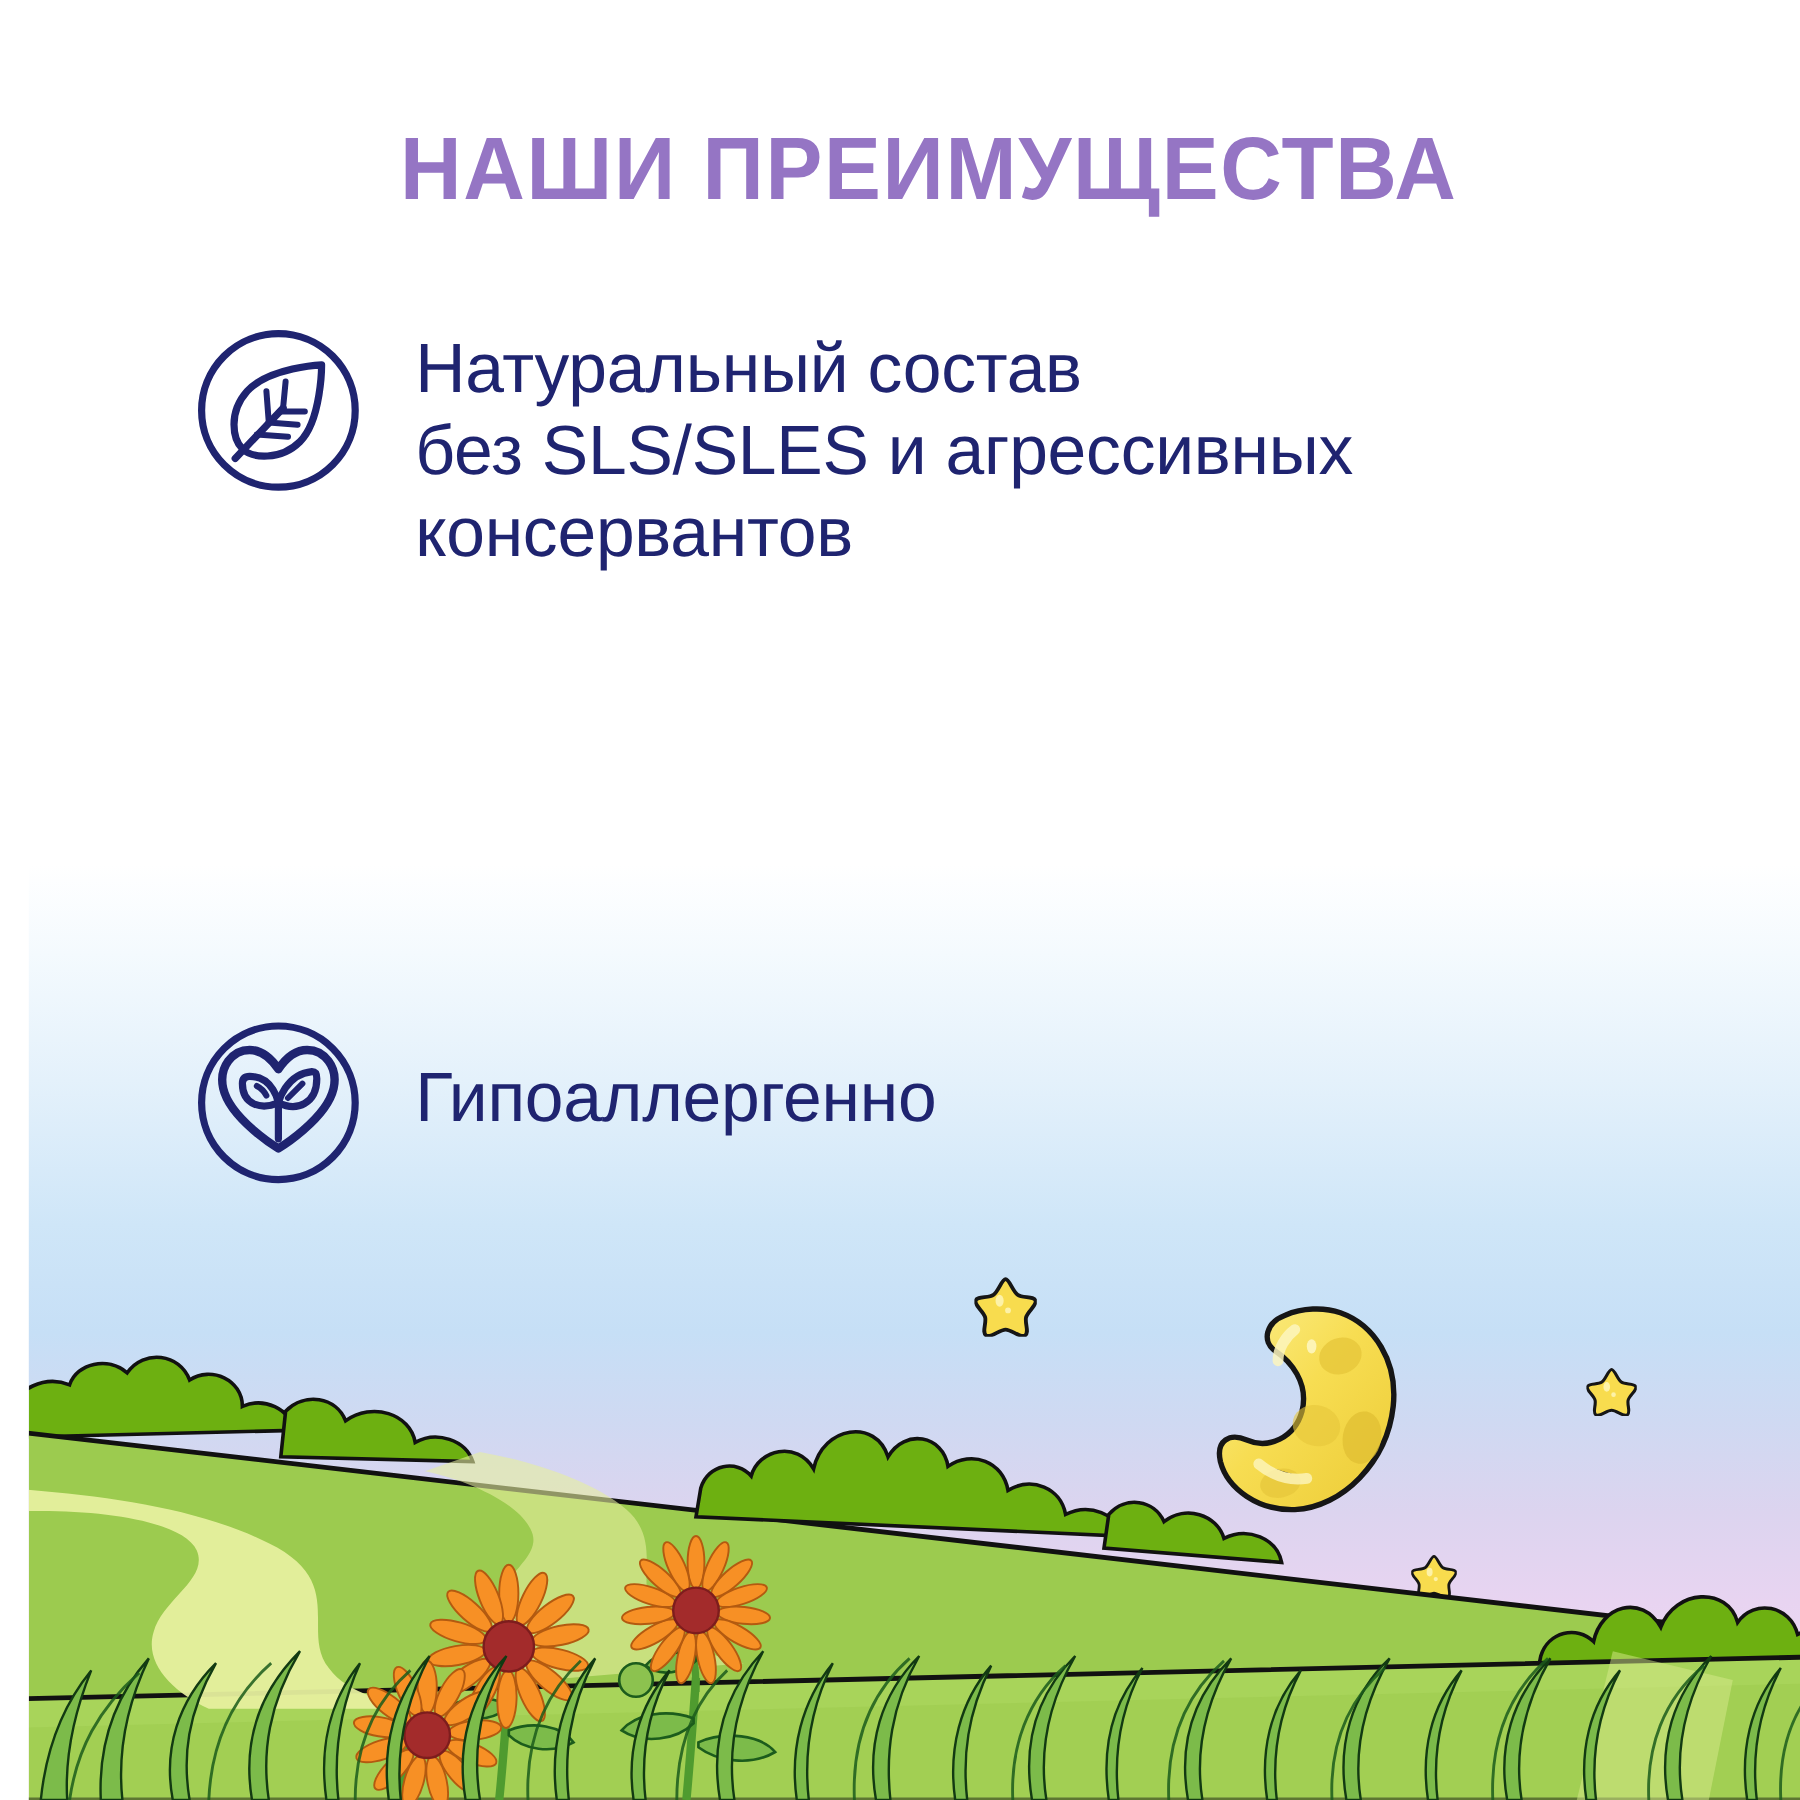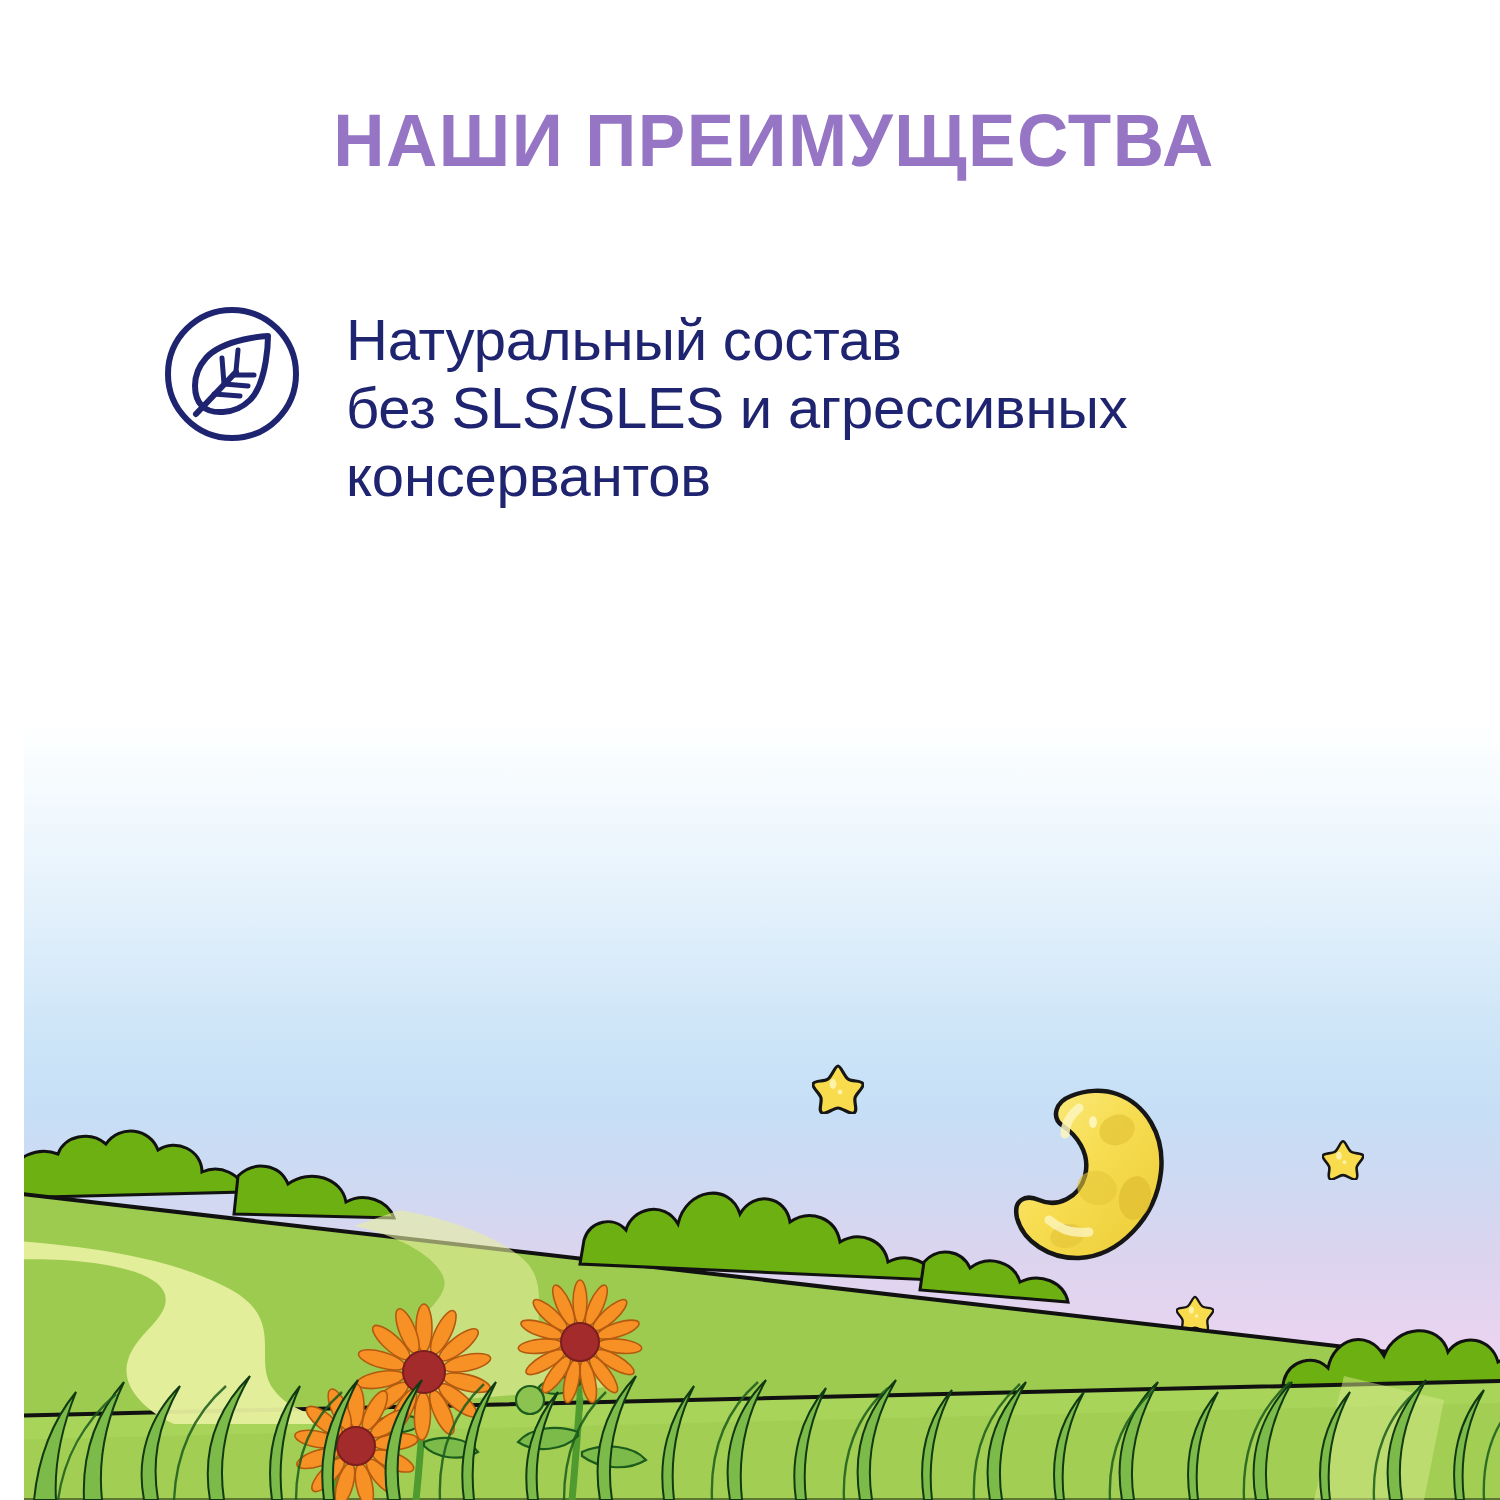--- a/index.html
+++ b/index.html
@@ -65,21 +65,21 @@
   .benefit-text {
     color: #1f2470;
     font-size: 58px;
     font-weight: 500;
     line-height: 1.17;
     white-space: pre-line;
     padding-left: 40px;
     letter-spacing: -0.2px;
   }
 
-  #benefit-0 { top: 300px; left: 134px; justify-content: flex-end; }
+  #benefit-0 { top: 268px; left: 134px; justify-content: flex-end; }
   #benefit-0 .benefit-text { padding-top: 6px; }
 
   #benefit-1 { top: 614px; left: 134px; }
   #benefit-1 .benefit-text { padding-top: 4px; }
 
   #benefit-2 { top: 845px; left: 134px; }
   #benefit-2 .benefit-text { padding-top: 36px; }
 
   
   .sky-deco { position: absolute; }
@@ -118,20 +118,36 @@
         <path d="M56 94L82 96" stroke="#1f2470" stroke-width="5" stroke-linecap="round"></path>
         <path d="M78 71L80 50" stroke="#1f2470" stroke-width="5" stroke-linecap="round"></path>
       </svg>
     </div>
     <div class="benefit-text">Натуральный состав
 без SLS/SLES и агрессивных
 консервантов</div>
   </div>
 
 
+  <div class="benefit" id="benefit-2">
+    <div class="benefit-icon">
+      <svg viewBox="0 0 148 148" fill="none" xmlns="http://www.w3.org/2000/svg">
+        <circle cx="74" cy="74" r="64" stroke="#1f2470" stroke-width="6"></circle>
+        <path d="M74 112C74 112 34 88 28 62C24 44 36 30 50 30
+                 C62 30 70 40 74 46C78 40 86 30 98 30
+                 C112 30 124 44 120 62C114 88 74 112 74 112Z" stroke="#1f2470" stroke-width="7" stroke-linejoin="round" fill="none"></path>
+        <path d="M74 104L74 72" stroke="#1f2470" stroke-width="6" stroke-linecap="round"></path>
+        <path d="M74 74C74 74 70 52 50 52C46 52 44 54 44 58C44 76 60 80 74 74Z" stroke="#1f2470" stroke-width="6" stroke-linejoin="round" fill="none"></path>
+        <path d="M74 74C74 74 80 50 102 48C105 48 106 50 106 54C106 74 90 82 74 74Z" stroke="#1f2470" stroke-width="6" stroke-linejoin="round" fill="none"></path>
+        <path d="M56 60C60 62 62 64 64 68" stroke="#1f2470" stroke-width="5" stroke-linecap="round"></path>
+        <path d="M94 58C90 62 86 66 82 70" stroke="#1f2470" stroke-width="5" stroke-linecap="round"></path>
+      </svg>
+    </div>
+    <div class="benefit-text">Гипоаллергенно</div>
+  </div>
 
   <div class="sky-deco" id="moon">
     <svg viewBox="0 0 160 175" xmlns="http://www.w3.org/2000/svg">
       <defs>
         <linearGradient id="moonGrad" x1="0" y1="0" x2="1" y2="1">
           <stop offset="0%" stop-color="#fbee8a"></stop>
           <stop offset="45%" stop-color="#f7dd52"></stop>
           <stop offset="100%" stop-color="#eccb35"></stop>
         </linearGradient>
       </defs>

